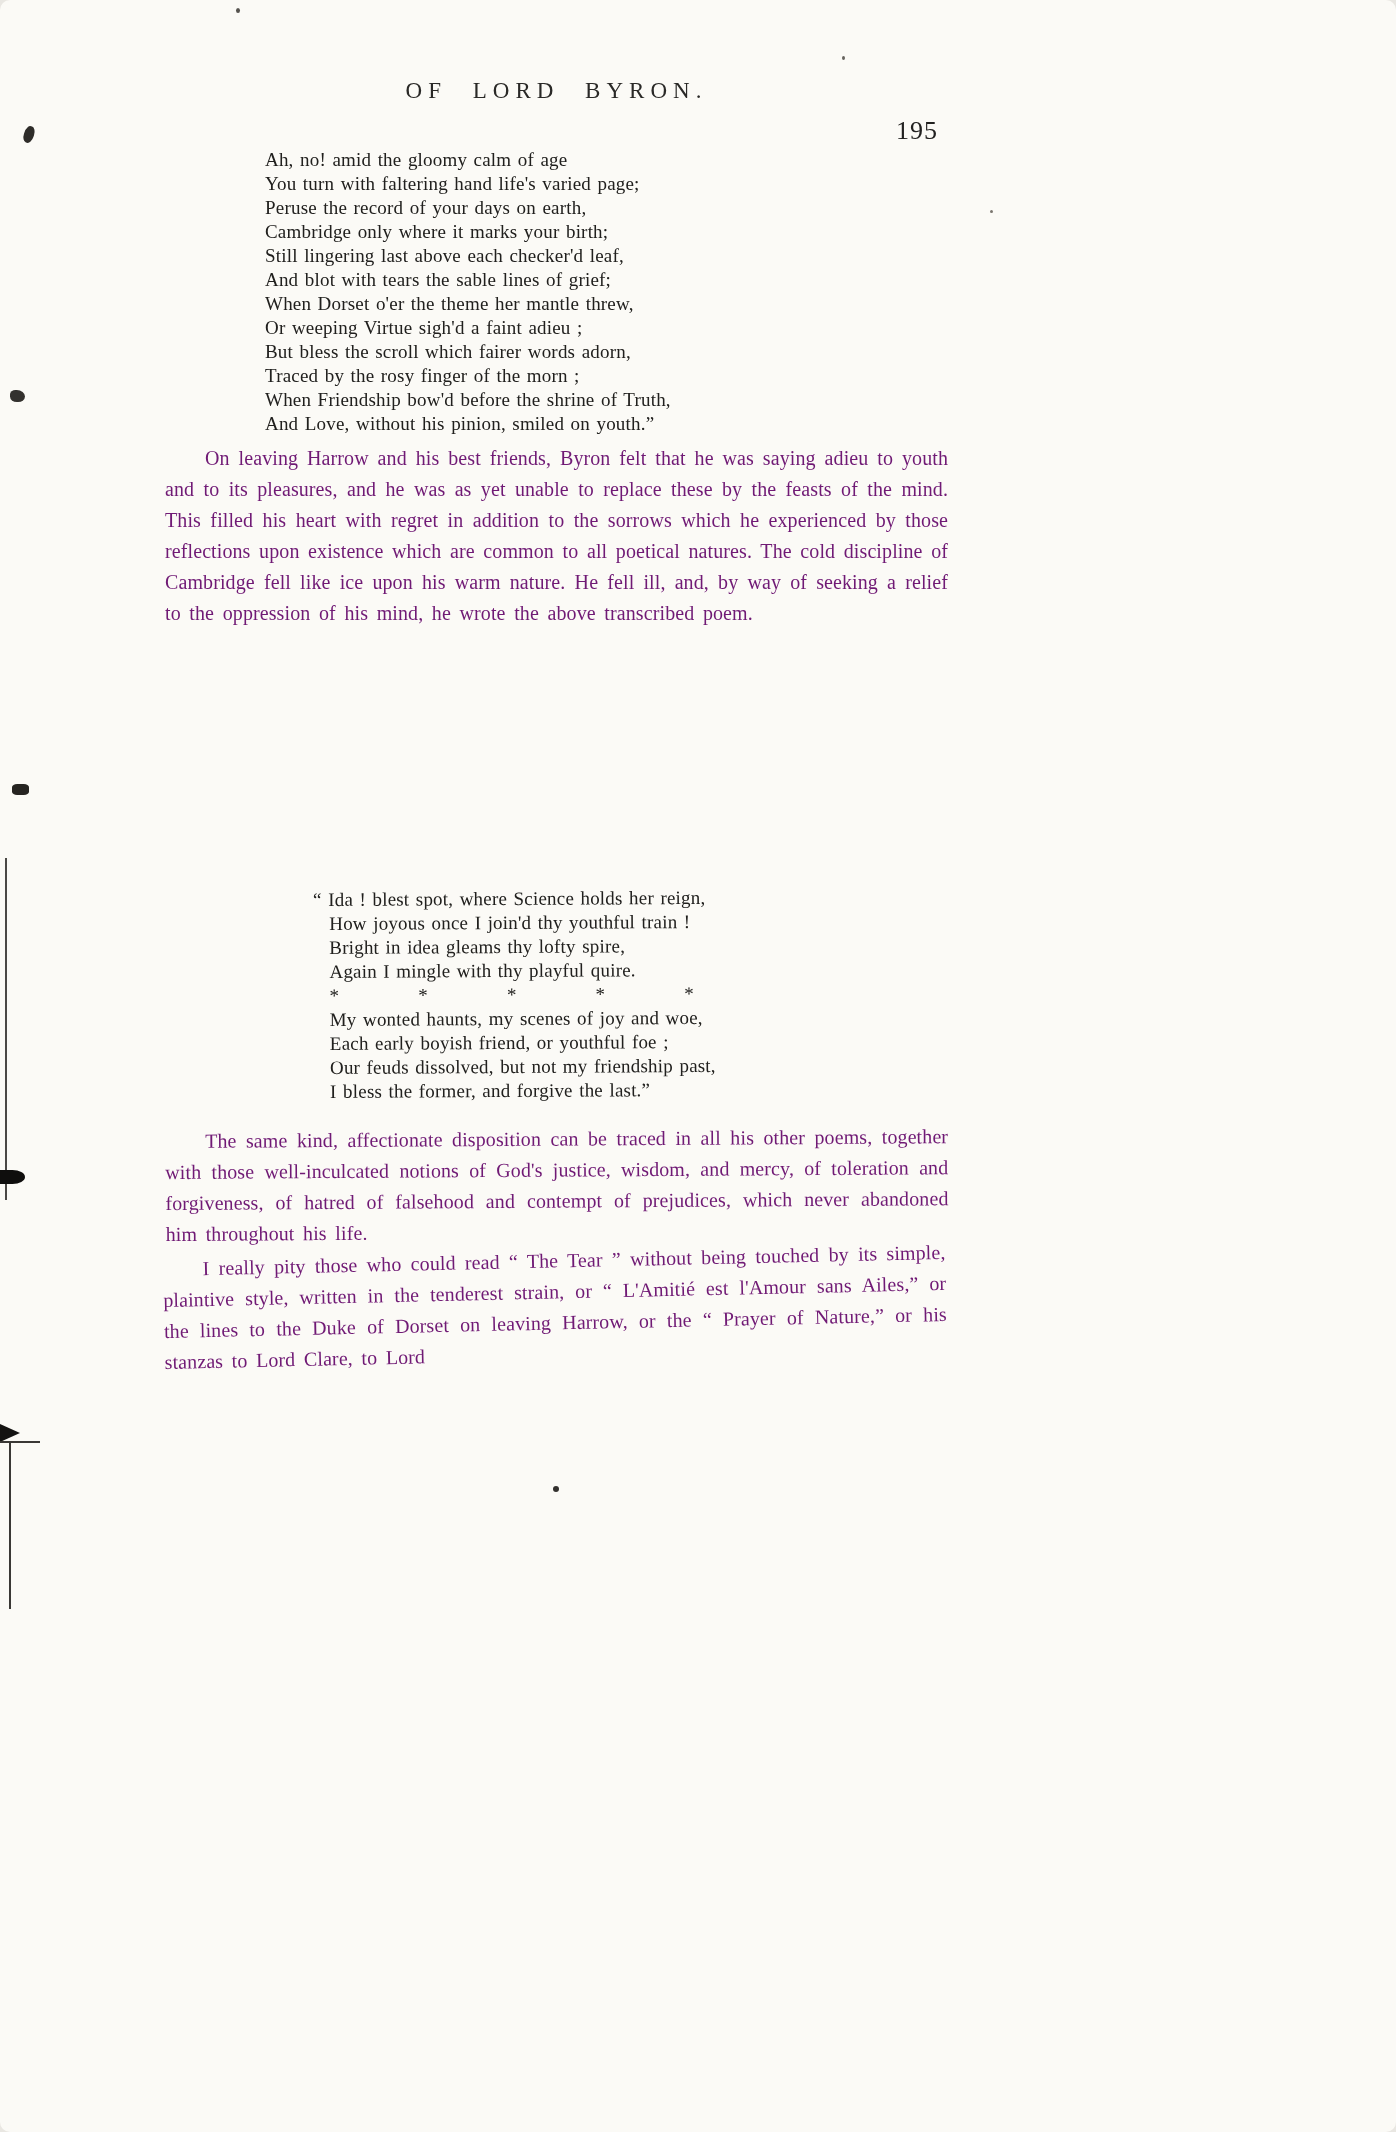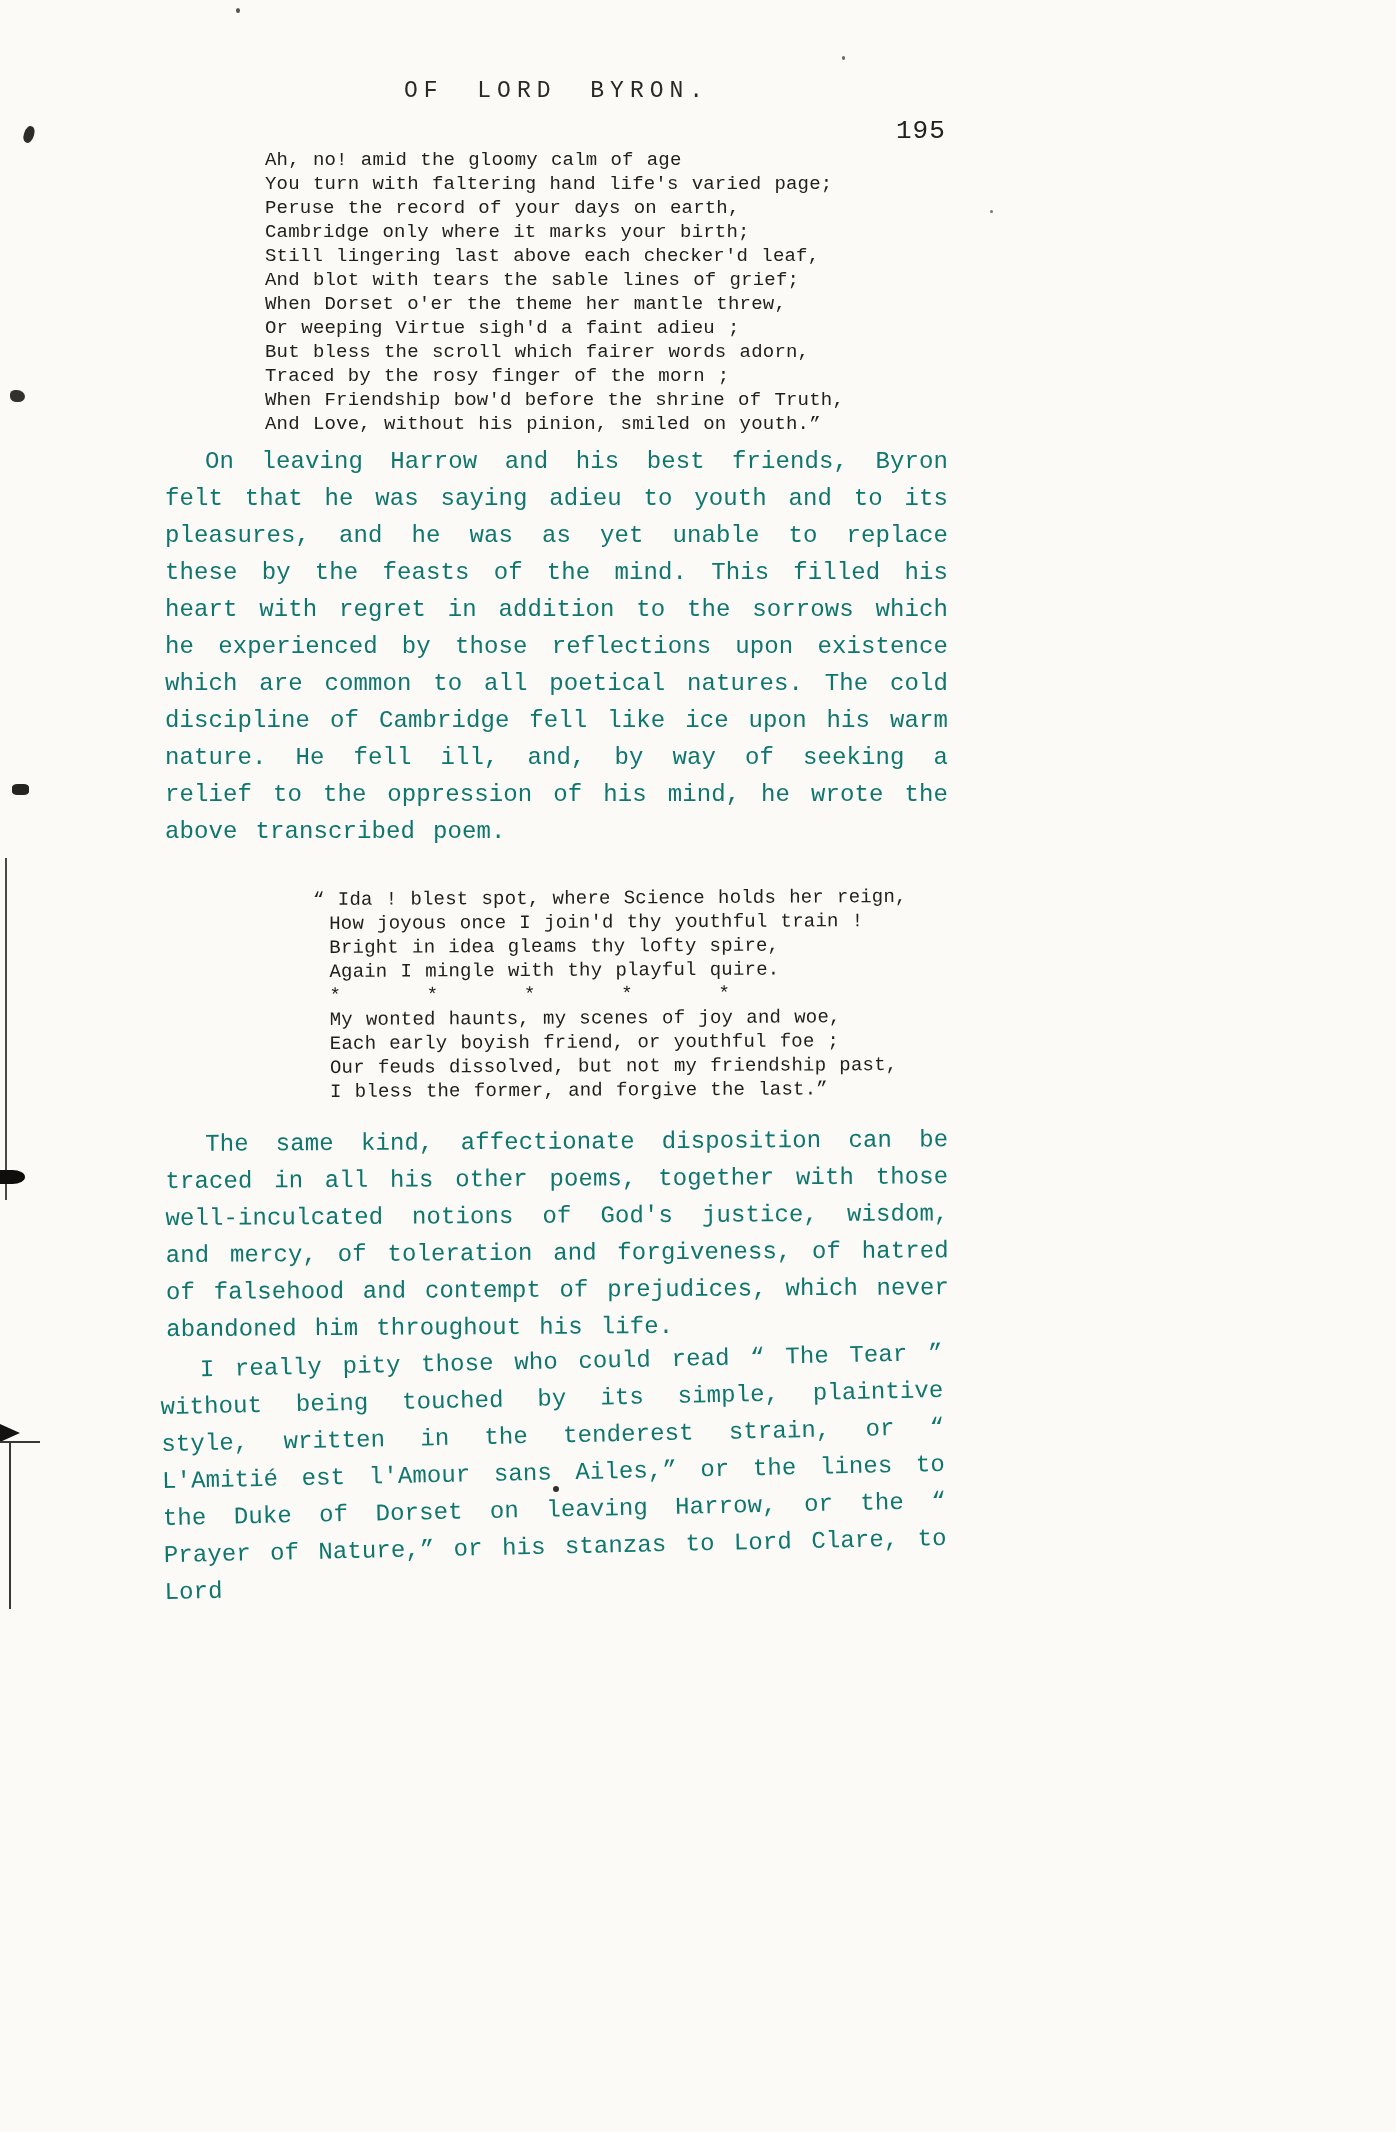--- a/index.html
+++ b/index.html
@@ -6,22 +6,23 @@
     margin: 0;
     padding: 0;
     background: #e9e7e2;
   }
   .page {
     position: relative;
     width: 1396px;
     height: 2132px;
     background: #fbfaf6;
     overflow: hidden;
-    font-family: Liberation Mono, monospace;
+    font-family: Liberation Serif, serif;
     color: #1c1b1a;
+    border-radius: 10px;
   }
 
   
   .header-band {
     position: absolute;
     left: 165px;
     top: 78px;
     width: 783px;
     text-align: center;
   }
@@ -60,26 +61,26 @@
     word-spacing: 74px;
     line-height: 24px;
     color: #21201e;
   }
 
   
   .body-block {
     position: absolute;
     left: 165px;
     width: 783px;
-    font-size: 24px;
-    line-height: 37px;
+    font-size: 20px;
+    line-height: 31px;
     text-align: justify;
     word-spacing: 3.5px;
     letter-spacing: 0.1px;
-    color: #0f766e;
+    color: #701a75;
   }
   .body-block p {
     margin: 0;
     text-indent: 40px;
   }
   .block-1 { top: 443px; }
   .block-2 { top: 1126px; }
   .tilted { transform: rotate(-1.25deg); transform-origin: 0 100%; }
   .tilted-slight { transform: rotate(-0.35deg); transform-origin: 0 0; }
   .para-gap { margin-top: 4px !important; }

